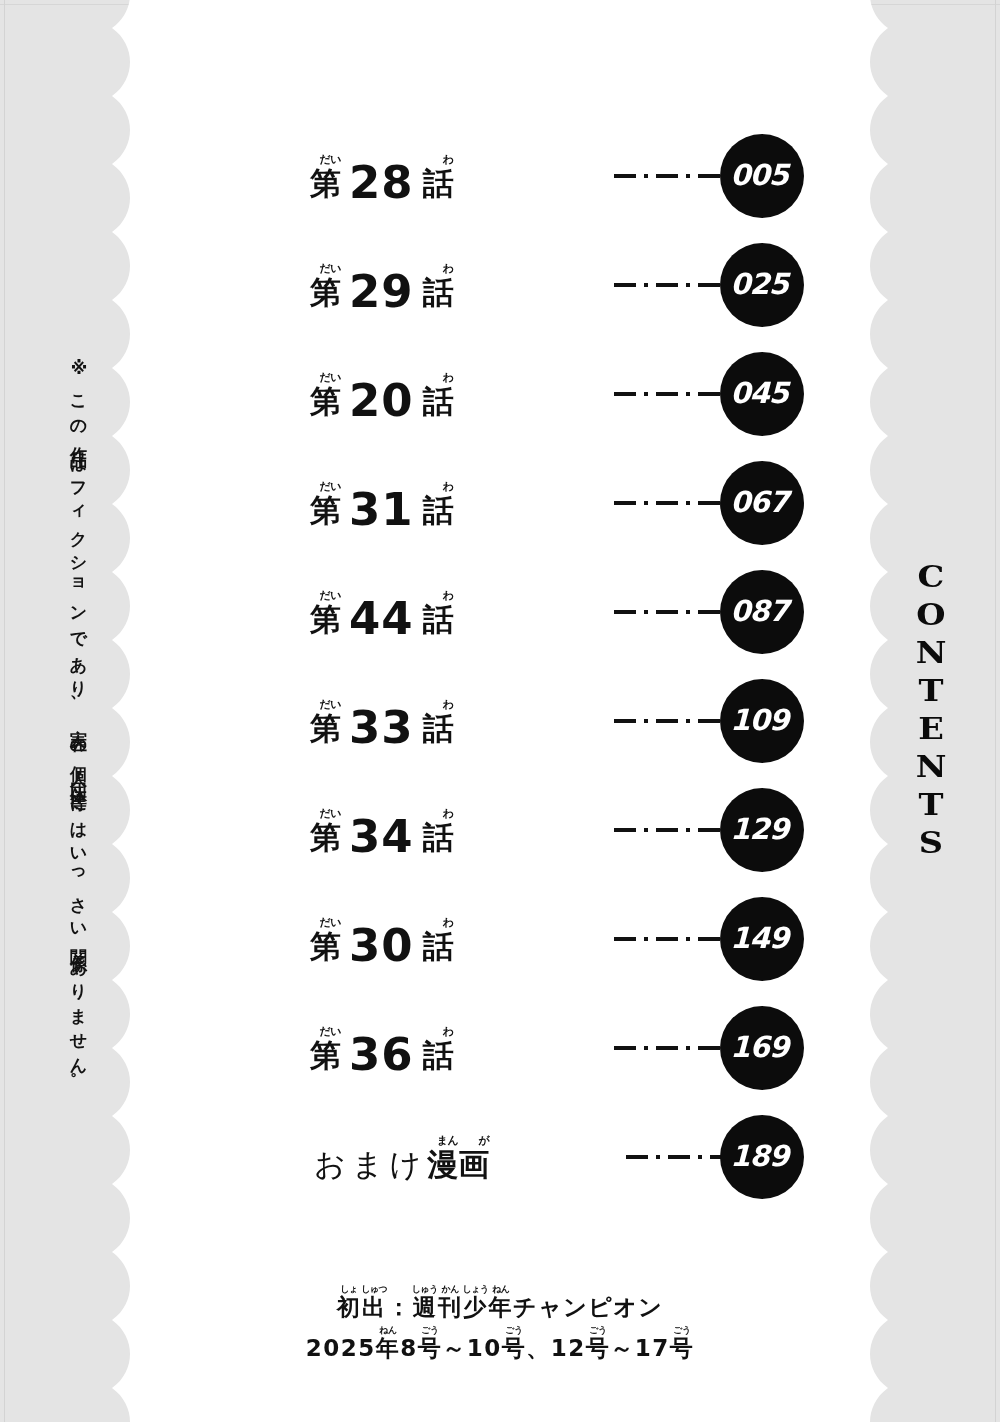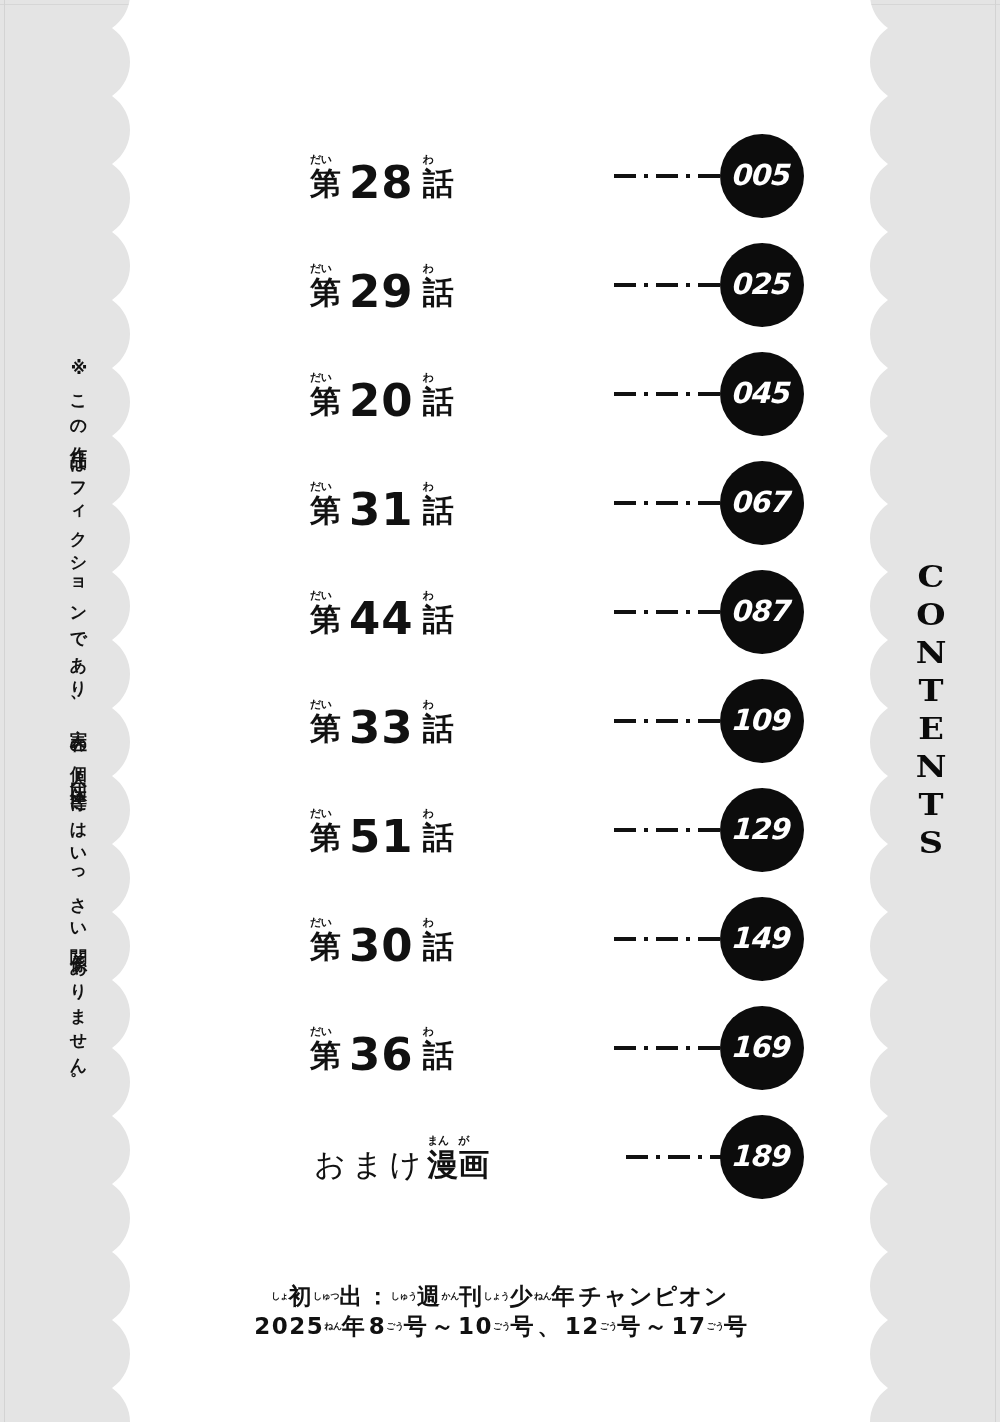--- a/index.html
+++ b/index.html
@@ -131,21 +131,21 @@
     display: flex;
     align-items: flex-end;
     white-space: nowrap;
     color: #111111;
   }
   .chap-title.omake-title { left: 162px; }
 
   .ruby-group {
     display: inline-flex;
     flex-direction: column;
-    align-items: flex-start;
+    align-items: flex-end;
     justify-content: flex-end;
     line-height: 1;
   }
   .ruby-top {
     font-size: 11px;
     font-weight: 700;
     line-height: 11px;
     letter-spacing: -0.5px;
     margin-bottom: 2px;
     color: #111111;
@@ -237,21 +237,21 @@
     margin-bottom: 1px;
   }
   .fn-base {
     font-size: 23px;
     font-weight: 700;
     line-height: 25px;
     letter-spacing: 1.5px;
   }
   .fn-group {
     display: inline-flex;
-    flex-direction: row;
+    flex-direction: column;
     align-items: center;
     line-height: 1;
   }
   .fn-spacer { height: 10px; }
 </style>
 </head>
 <body>
 
 <div id="page">
 
@@ -452,21 +452,21 @@
       </div>
     </div>
 
     <div class="toc-row">
       <div class="row-inner">
         <div class="chap-title">
           <span class="ruby-group">
             <span class="ruby-top">だい</span>
             <span class="ruby-base">第</span>
           </span>
-          <span class="chap-num">51</span>
+          <span class="chap-num">34</span>
           <span class="ruby-group">
             <span class="ruby-top">わ</span>
             <span class="ruby-base">話</span>
           </span>
         </div>
         <div class="leader len-a"></div>
         <div class="page-bubble">
           <span class="pg">129</span>
         </div>
       </div>

